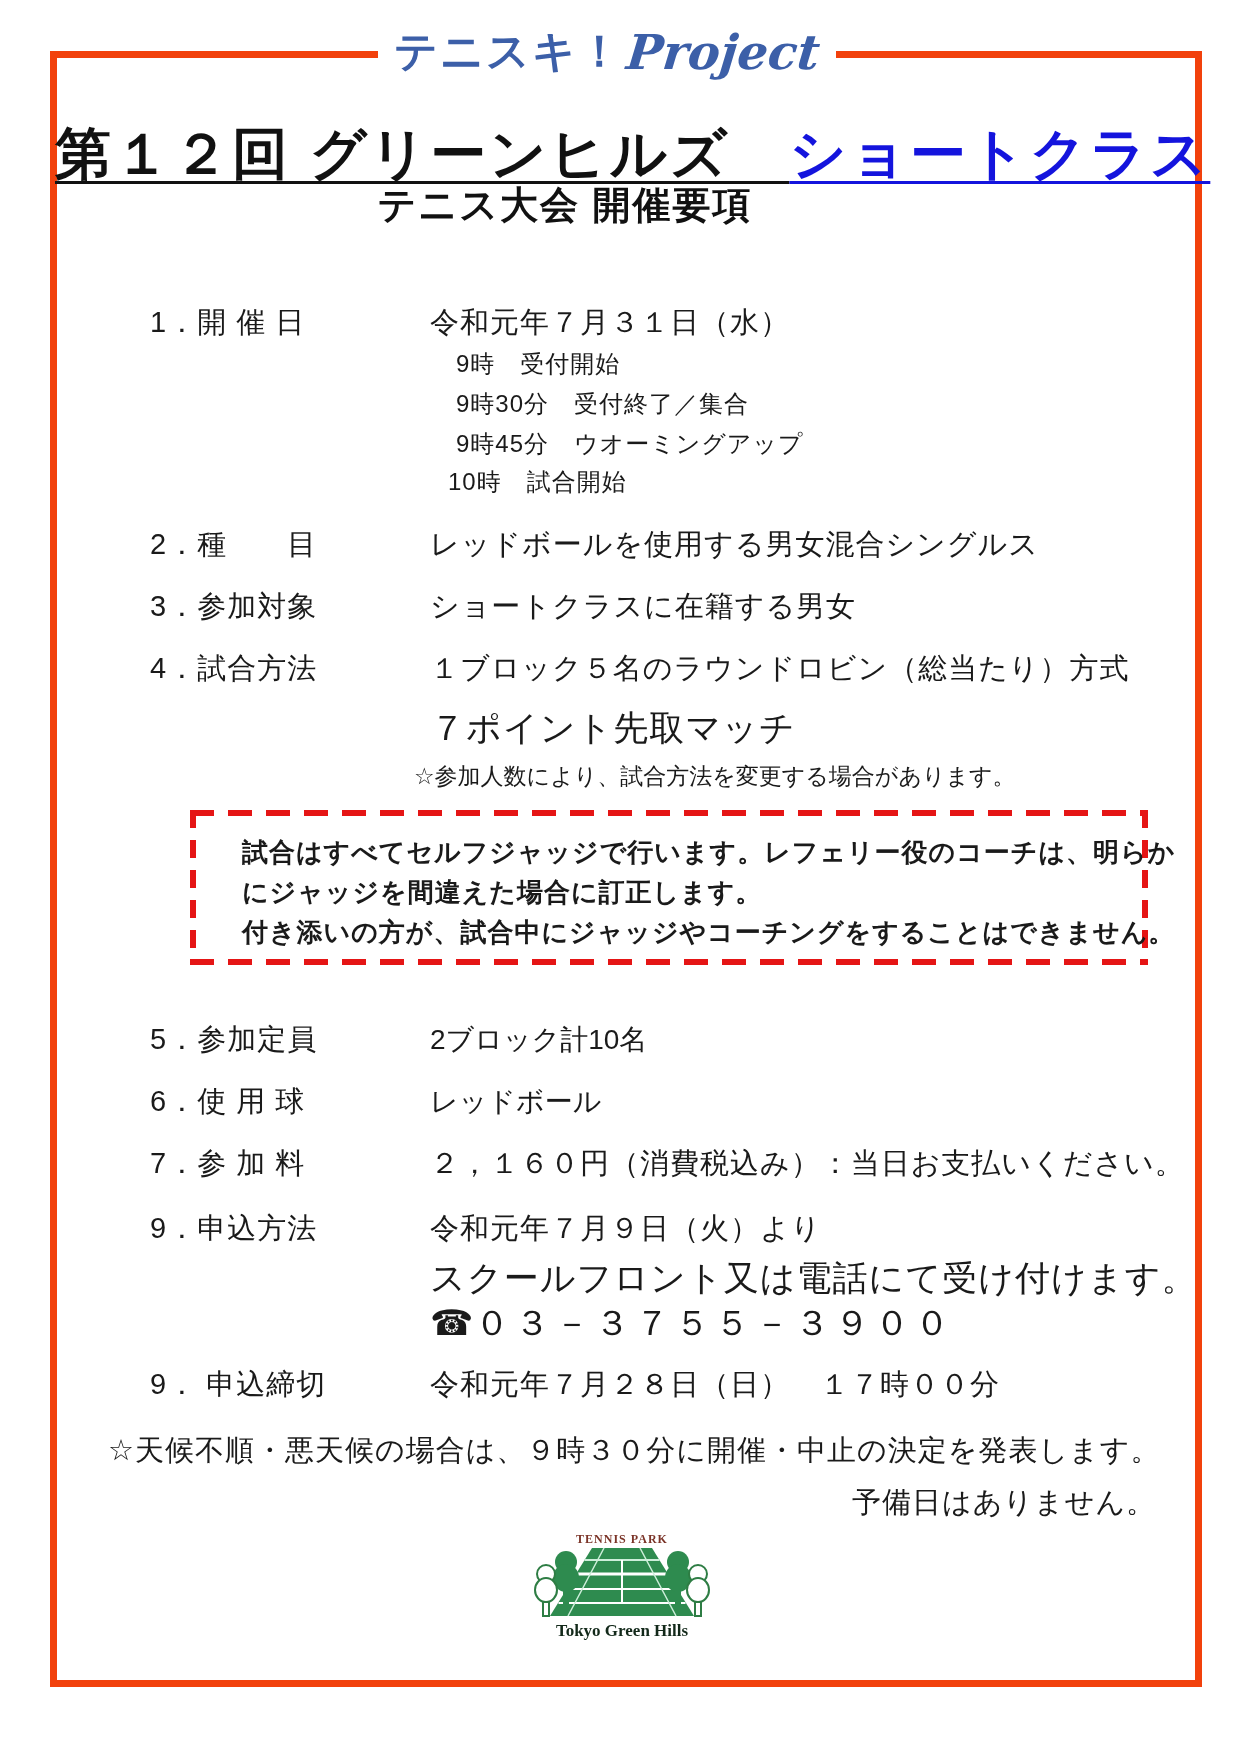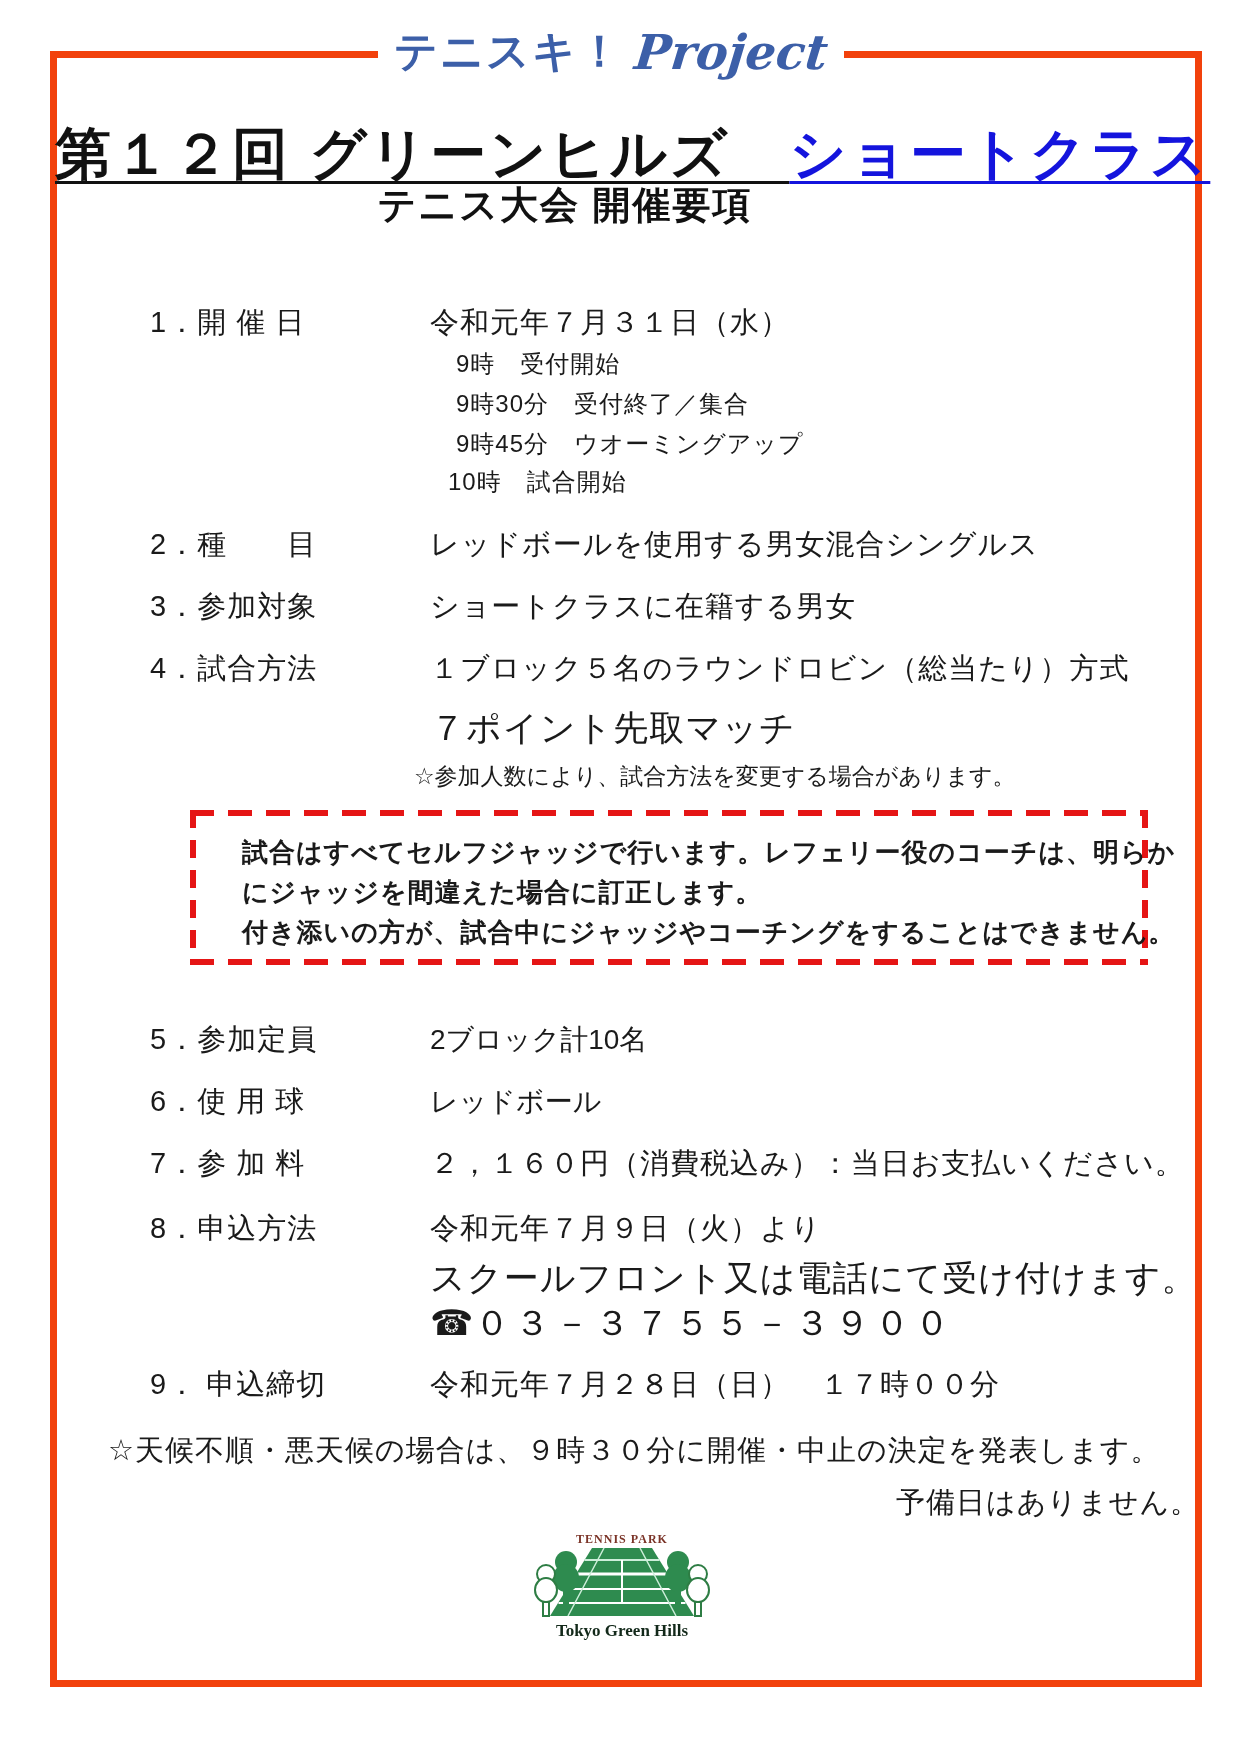--- a/index.html
+++ b/index.html
@@ -12,21 +12,21 @@
 
   
   .page-frame{
     position:absolute;left:50px;top:51px;width:1152px;height:1636px;
     box-sizing:border-box;border:7px solid #f2410c;
   }
 
   
   .brand{
     position:absolute;top:16px;left:378px;z-index:3;background:#ffffff;
-    padding:0 16px;height:72px;display:flex;align-items:center;gap:12px;
+    padding:0 16px;height:72px;display:flex;align-items:center;gap:4px;
   }
   .brand-jp{font-size:43px;font-weight:bold;color:#3c5fa8;letter-spacing:2px;}
   .brand-en{font-size:48px;font-weight:bold;font-style:italic;color:#3c5fa8;
     font-family:"DejaVu Serif","Liberation Serif",serif;transform:skewX(-6deg);}
 
   
   .title1{top:122px;left:55px;width:1140px;text-align:center;font-size:56px;font-weight:bold;letter-spacing:3px;}
   .title1 .t-black{color:#111;text-decoration:underline;text-decoration-thickness:3px;text-underline-offset:8px;}
   .title1 .t-blue{color:#1414dd;text-decoration:underline;text-decoration-thickness:3px;text-underline-offset:8px;}
   .title2{top:184px;left:55px;width:1140px;padding-right:120px;box-sizing:border-box;
@@ -48,21 +48,21 @@
       repeating-linear-gradient(90deg,#e51515 0 24px,transparent 24px 38px) left top / 100% 6px no-repeat,
       repeating-linear-gradient(90deg,#e51515 0 24px,transparent 24px 38px) left bottom / 100% 6px no-repeat,
       repeating-linear-gradient(180deg,#e51515 0 18px,transparent 18px 30px) left top / 6px 100% no-repeat,
       repeating-linear-gradient(180deg,#e51515 0 18px,transparent 18px 30px) right top / 6px 100% no-repeat;
     padding:22px 0 0 52px;
   }
   .rule-box div{font-size:26px;line-height:40px;letter-spacing:1px;white-space:nowrap;font-weight:bold;}
 
   
   .footer-weather{left:108px;top:1434px;font-size:29px;letter-spacing:1px;}
-  .footer-reserve{left:896px;top:1486px;font-size:29px;letter-spacing:1px;}
+  .footer-reserve{left:852px;top:1486px;font-size:29px;letter-spacing:1px;}
 
   .club-logo{position:absolute;left:532px;top:1530px;width:180px;height:112px;}
 </style>
 </head>
 <body>
 
 <div class="page-frame"></div>
 
 <div class="brand">
   <span class="brand-jp">テニスキ！</span>
@@ -108,21 +108,21 @@
 
 <div class="abs item" style="top:1085px">
   <span class="no-label">6．使 用 球</span><span class="condensed">レッドボール</span>
 </div>
 
 <div class="abs item" style="top:1147px">
   <span class="no-label">7．参 加 料</span><span>２，１６０円（消費税込み）：当日お支払いください。</span>
 </div>
 
 <div class="abs item" style="top:1212px">
-  <span class="no-label">8．申込方法</span><span>令和元年７月９日（火）より</span>
+  <span class="no-label">9．申込方法</span><span>令和元年７月９日（火）より</span>
 </div>
 <div class="abs cont" style="top:1258px">スクールフロント又は電話にて受け付けます。</div>
 <div class="abs cont" style="top:1303px">
   <span>☎</span><span class="phone-number">０３－３７５５－３９００</span>
 </div>
 
 <div class="abs item" style="top:1368px">
   <span class="no-label">9． 申込締切</span><span>令和元年７月２８日（日）　１７時００分</span>
 </div>
 

